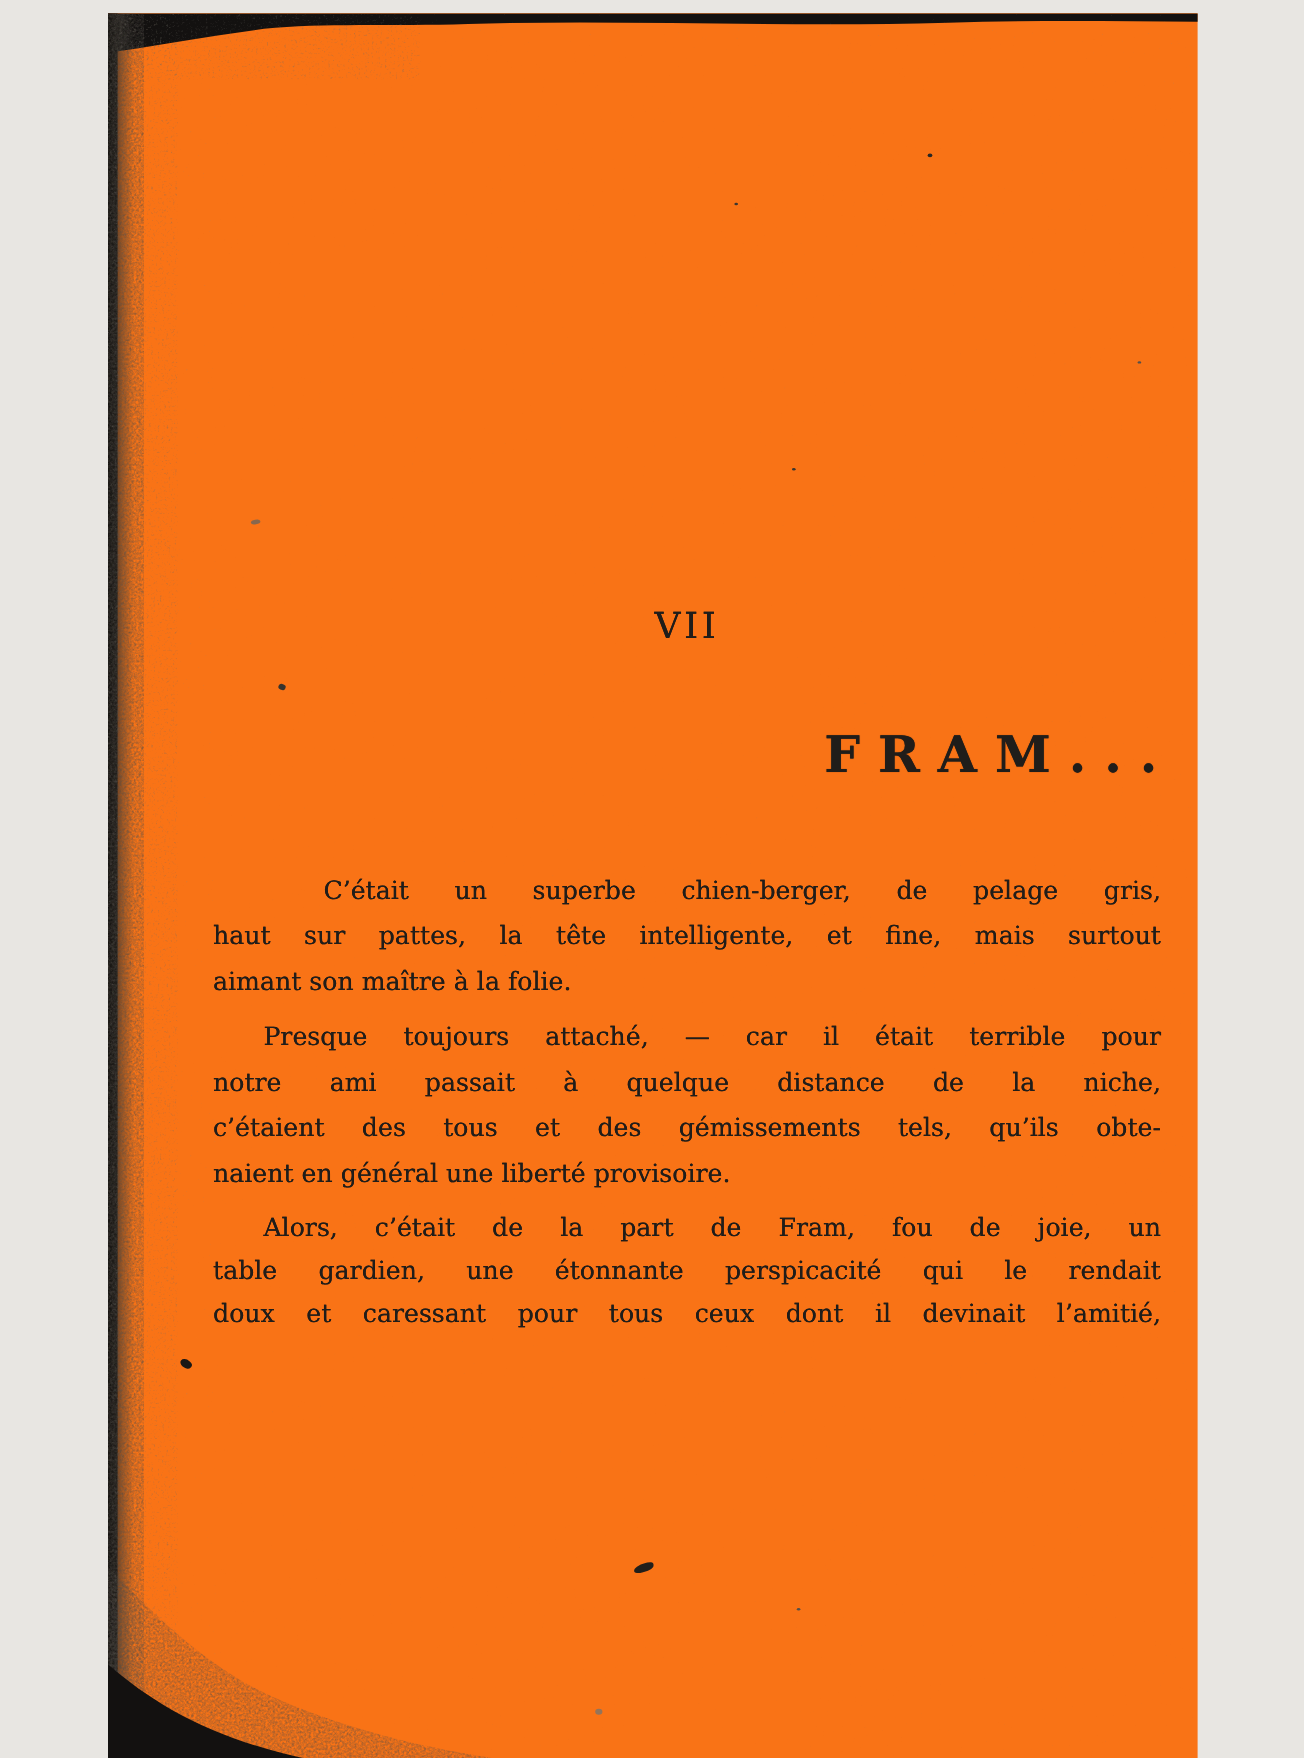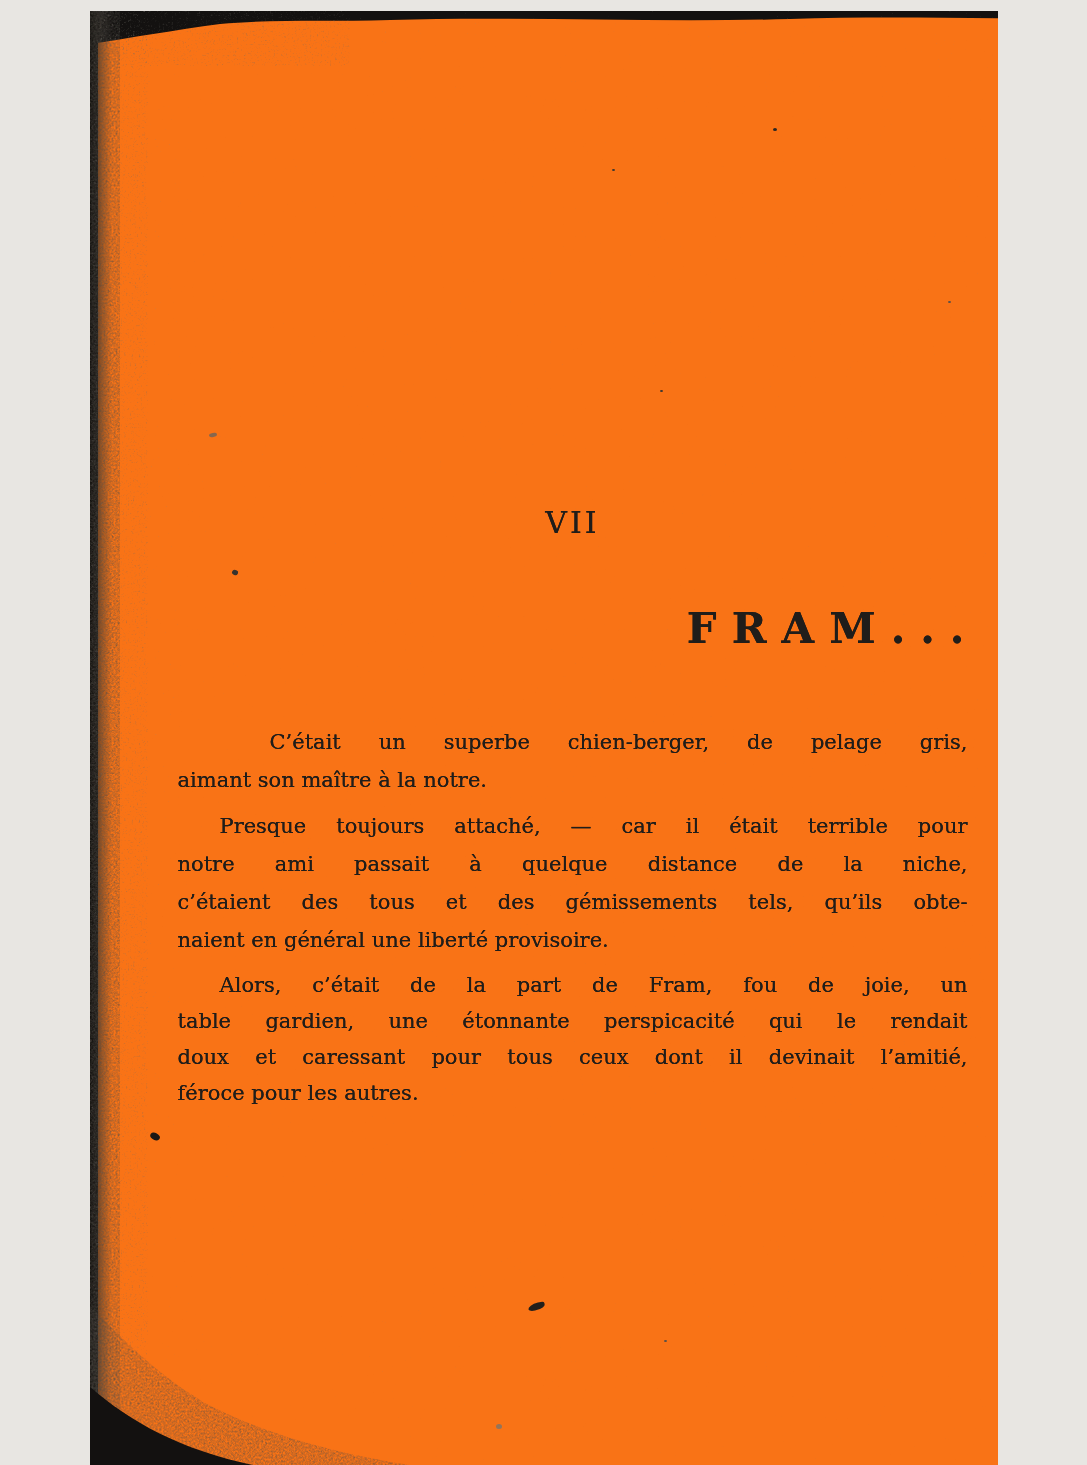--- a/index.html
+++ b/index.html
@@ -116,29 +116,29 @@
   <div class="speck" style="left:438px;top:1292px;width:17px;height:7px;background:#221f1b;border-radius:70% 30% 60% 40%;transform:rotate(-14deg);"></div>
   <div class="speck" style="left:574px;top:1329px;width:3px;height:2px;background:#55504a;border-radius:50%;"></div>
   <div class="speck" style="left:406px;top:1413px;width:6px;height:5px;background:#7a746c;border-radius:50%;opacity:.8;"></div>
 
   <div class="content">
     <div class="chapter-number">VII</div>
     <div class="page-title">FRAM...</div>
     <div class="textblock">
       <div class="paragraph">
           <div class="line fill indent-big">C’était un superbe chien-berger, de pelage gris,</div>
-          <div class="line">aimant son maître à la notre.</div>
+          <div class="line fill">haut sur pattes, la tête intelligente, et fine, mais surtout</div>
+          <div class="line">aimant son maître à la folie.</div>
         </div>
       <div class="paragraph">
           <div class="line fill indent">Presque toujours attaché, — car il était terrible pour</div>
           <div class="line fill">notre ami passait à quelque distance de la niche,</div>
           <div class="line fill">c’étaient des tous et des gémissements tels, qu’ils obte-</div>
           <div class="line">naient en général une liberté provisoire.</div>
         </div>
       <div class="paragraph tight">
           <div class="line fill indent">Alors, c’était de la part de Fram, fou de joie, un</div>
           <div class="line fill">table gardien, une étonnante perspicacité qui le rendait</div>
           <div class="line fill">doux et caressant pour tous ceux dont il devinait l’amitié,</div>
-          <div class="line">féroce pour les autres.</div>
         </div>
     </div>
   </div>
 </div>
 
 </body></html>

